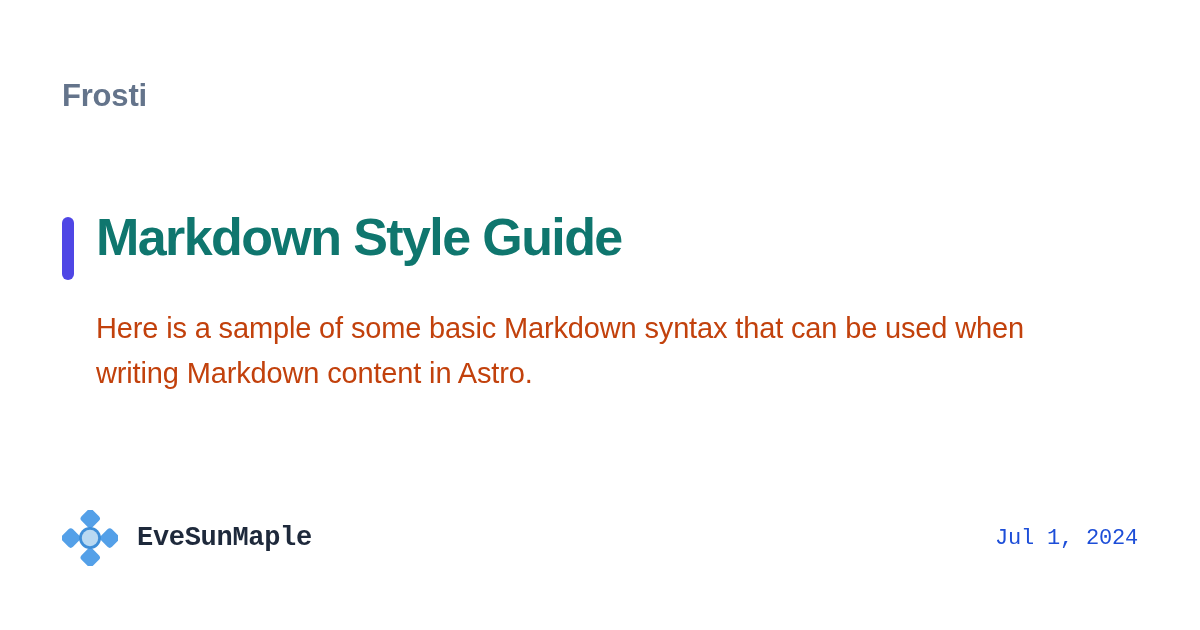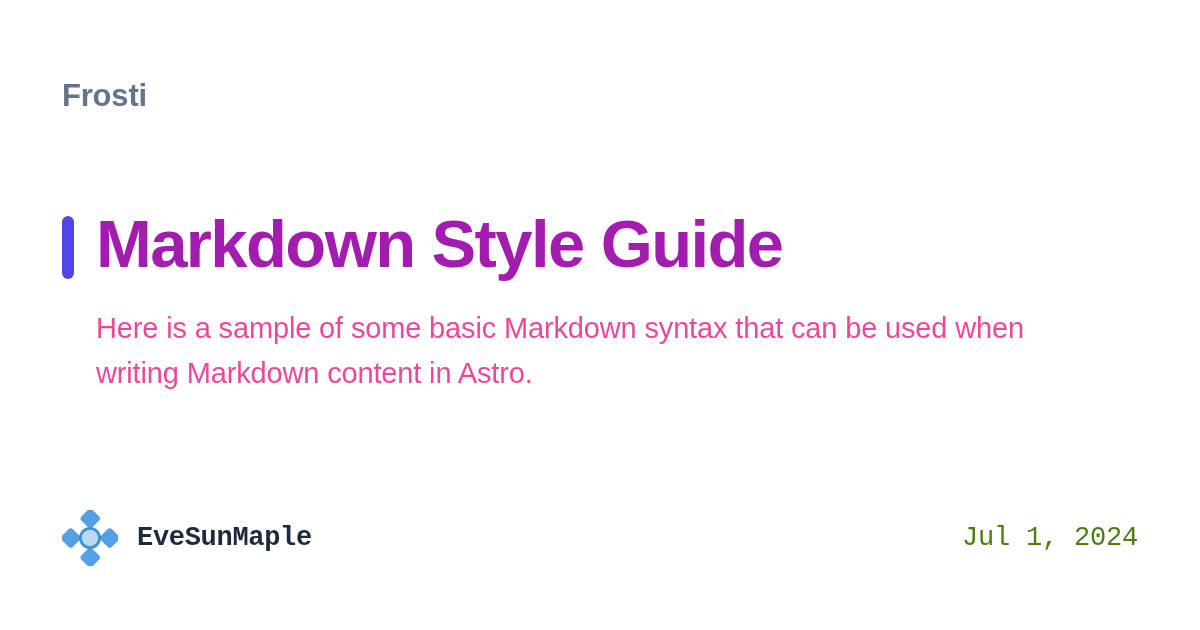--- a/index.html
+++ b/index.html
@@ -57,32 +57,32 @@
   .accent-bar {
     width: 12px;
     min-width: 12px;
     height: 63px;
     border-radius: 6px;
     background: #4f46e5;
     margin-top: 8px;
   }
   .post-title {
     margin-left: 22px;
-    font-size: 67px;
+    font-size: 52px;
     font-weight: bold;
-    color: #a21caf;
+    color: #0f766e;
     line-height: 1.08;
     letter-spacing: -1.6px;
     white-space: nowrap;
   }
 
   .post-desc {
     font-size: 29px;
     line-height: 1.55;
-    color: #ec4899;
+    color: #c2410c;
     max-width: 1010px;
     margin-left: 34px;
     letter-spacing: -0.15px;
   }
 
   
   .footer {
     height: 60px;
     display: flex;
     align-items: center;
@@ -99,22 +99,22 @@
     display: block;
   }
   .author-name {
     margin-left: 19px;
     font-size: 27px;
     font-weight: bold;
     color: #1e293b;
     letter-spacing: -0.3px;
   }
   .post-date {
-    font-size: 27px;
-    color: #4d7c0f;
+    font-size: 22px;
+    color: #1d4ed8;
     letter-spacing: -0.2px;
   }
 </style>
 </head>
 <body>
 
 <div class="og-card">
 
   <div class="brand-row">
     <div class="brand-name">Frosti</div>

